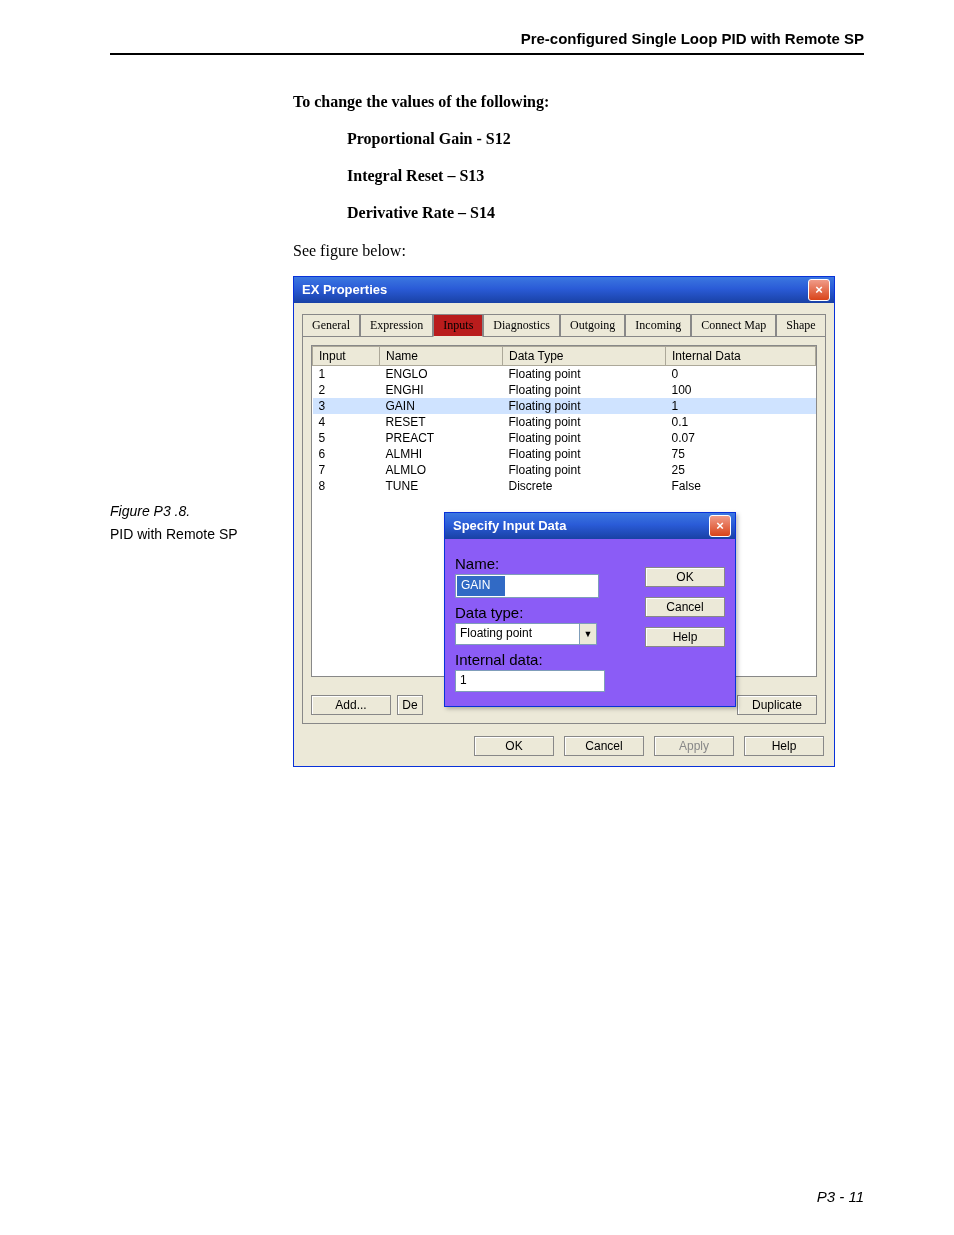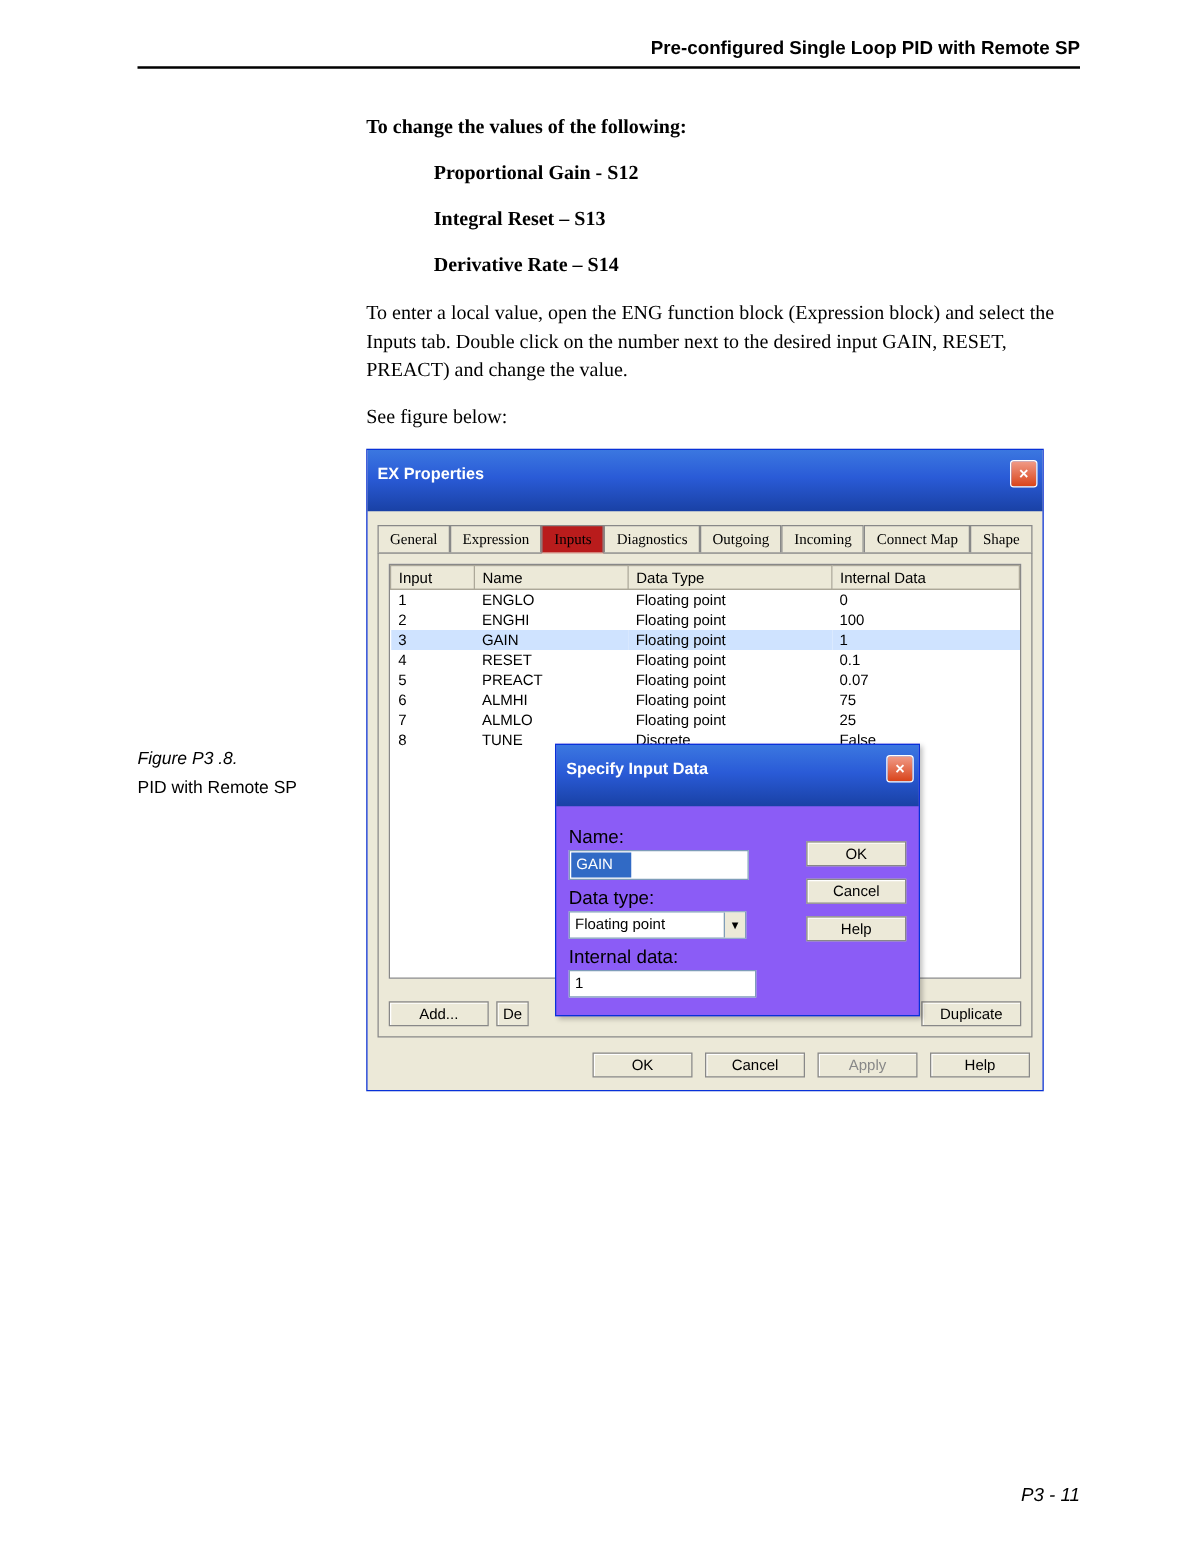--- a/index.html
+++ b/index.html
@@ -74,27 +74,27 @@
   
   .win-outer {
     width: 540px;
     background: #ece9d8;
     border: 1px solid #0831d9;
     font-family: Tahoma, Arial, sans-serif;
     font-size: 12px;
     position: relative;
   }
   .titlebar {
-    height: 37px;
+    height: 26px;
     background: linear-gradient(to bottom,#3b77e0 0%,#2a5bd7 45%,#1941a5 100%);
     color: #fff;
     display: flex;
     align-items: center;
     justify-content: space-between;
-    padding: 0 4px 12px 8px;
+    padding: 0 4px 0 8px;
     font-weight: bold;
     font-size: 13px;
   }
   .close-x {
     width: 20px;
     height: 20px;
     background: linear-gradient(to bottom,#f09b88,#d9441a);
     border: 1px solid #fff;
     border-radius: 3px;
     color: #fff;
@@ -261,21 +261,20 @@
 
   <div class="header-sub">Pre-configured Single Loop PID with Remote SP</div>
 
   <div class="content-row">
     <div class="side-col"></div>
     <div class="main-col">
       <p class="section-heading">To change the values of the following:</p>
       <p class="body-text bold indent1">Proportional Gain - S12</p>
       <p class="body-text bold indent1">Integral Reset – S13</p>
       <p class="body-text bold indent1">Derivative Rate – S14</p>
-      <p class="body-text">To enter a local value, open the ENG function block (Expression block) and select the Inputs tab. Double click on the number next to the desired input GAIN, RESET, PREACT) and change the value.</p>
       <p class="body-text">See figure below:</p>
     </div>
   </div>
 
   <div class="content-row">
     <div class="side-col">
       <div class="fig-title">Figure P3 .8.</div>
       <div>PID with Remote SP</div>
     </div>
     <div class="main-col">

